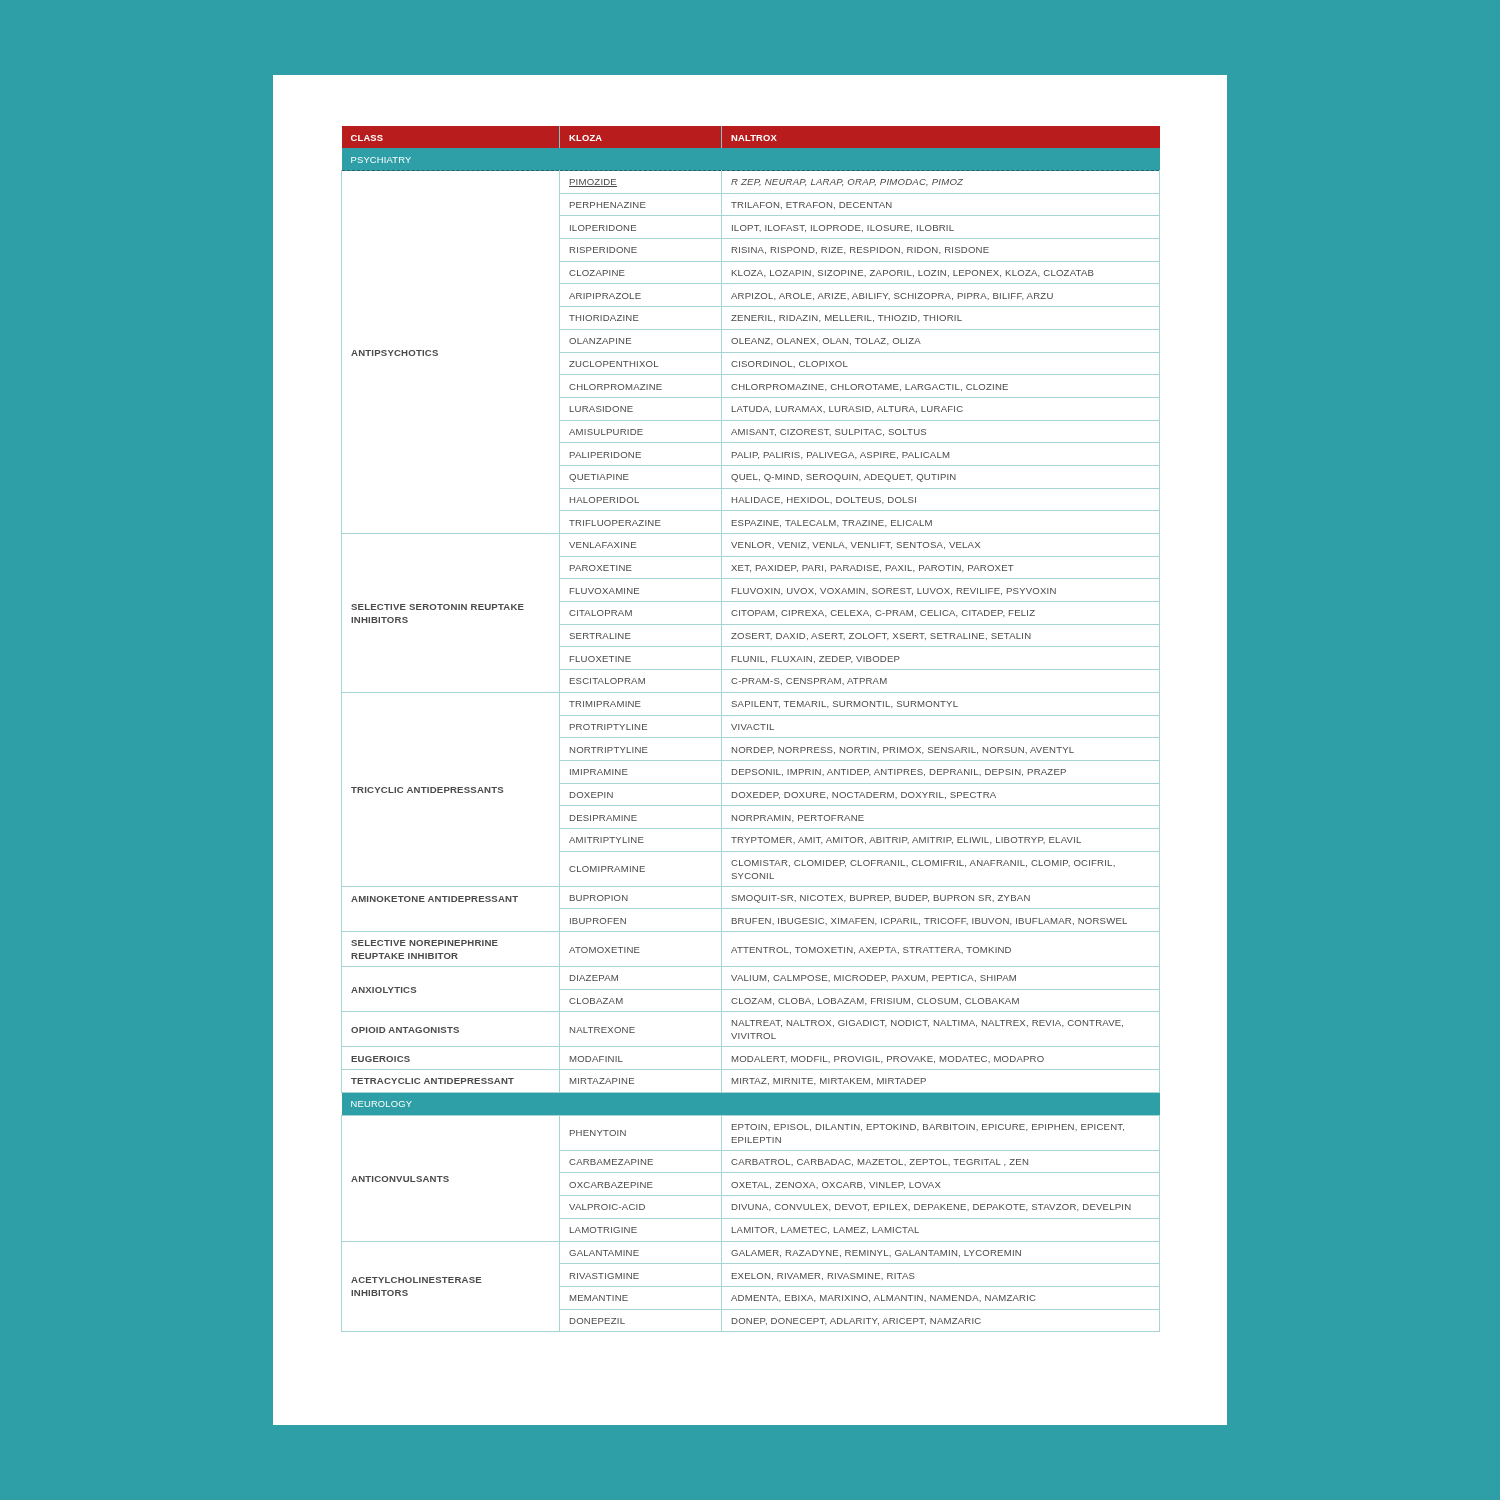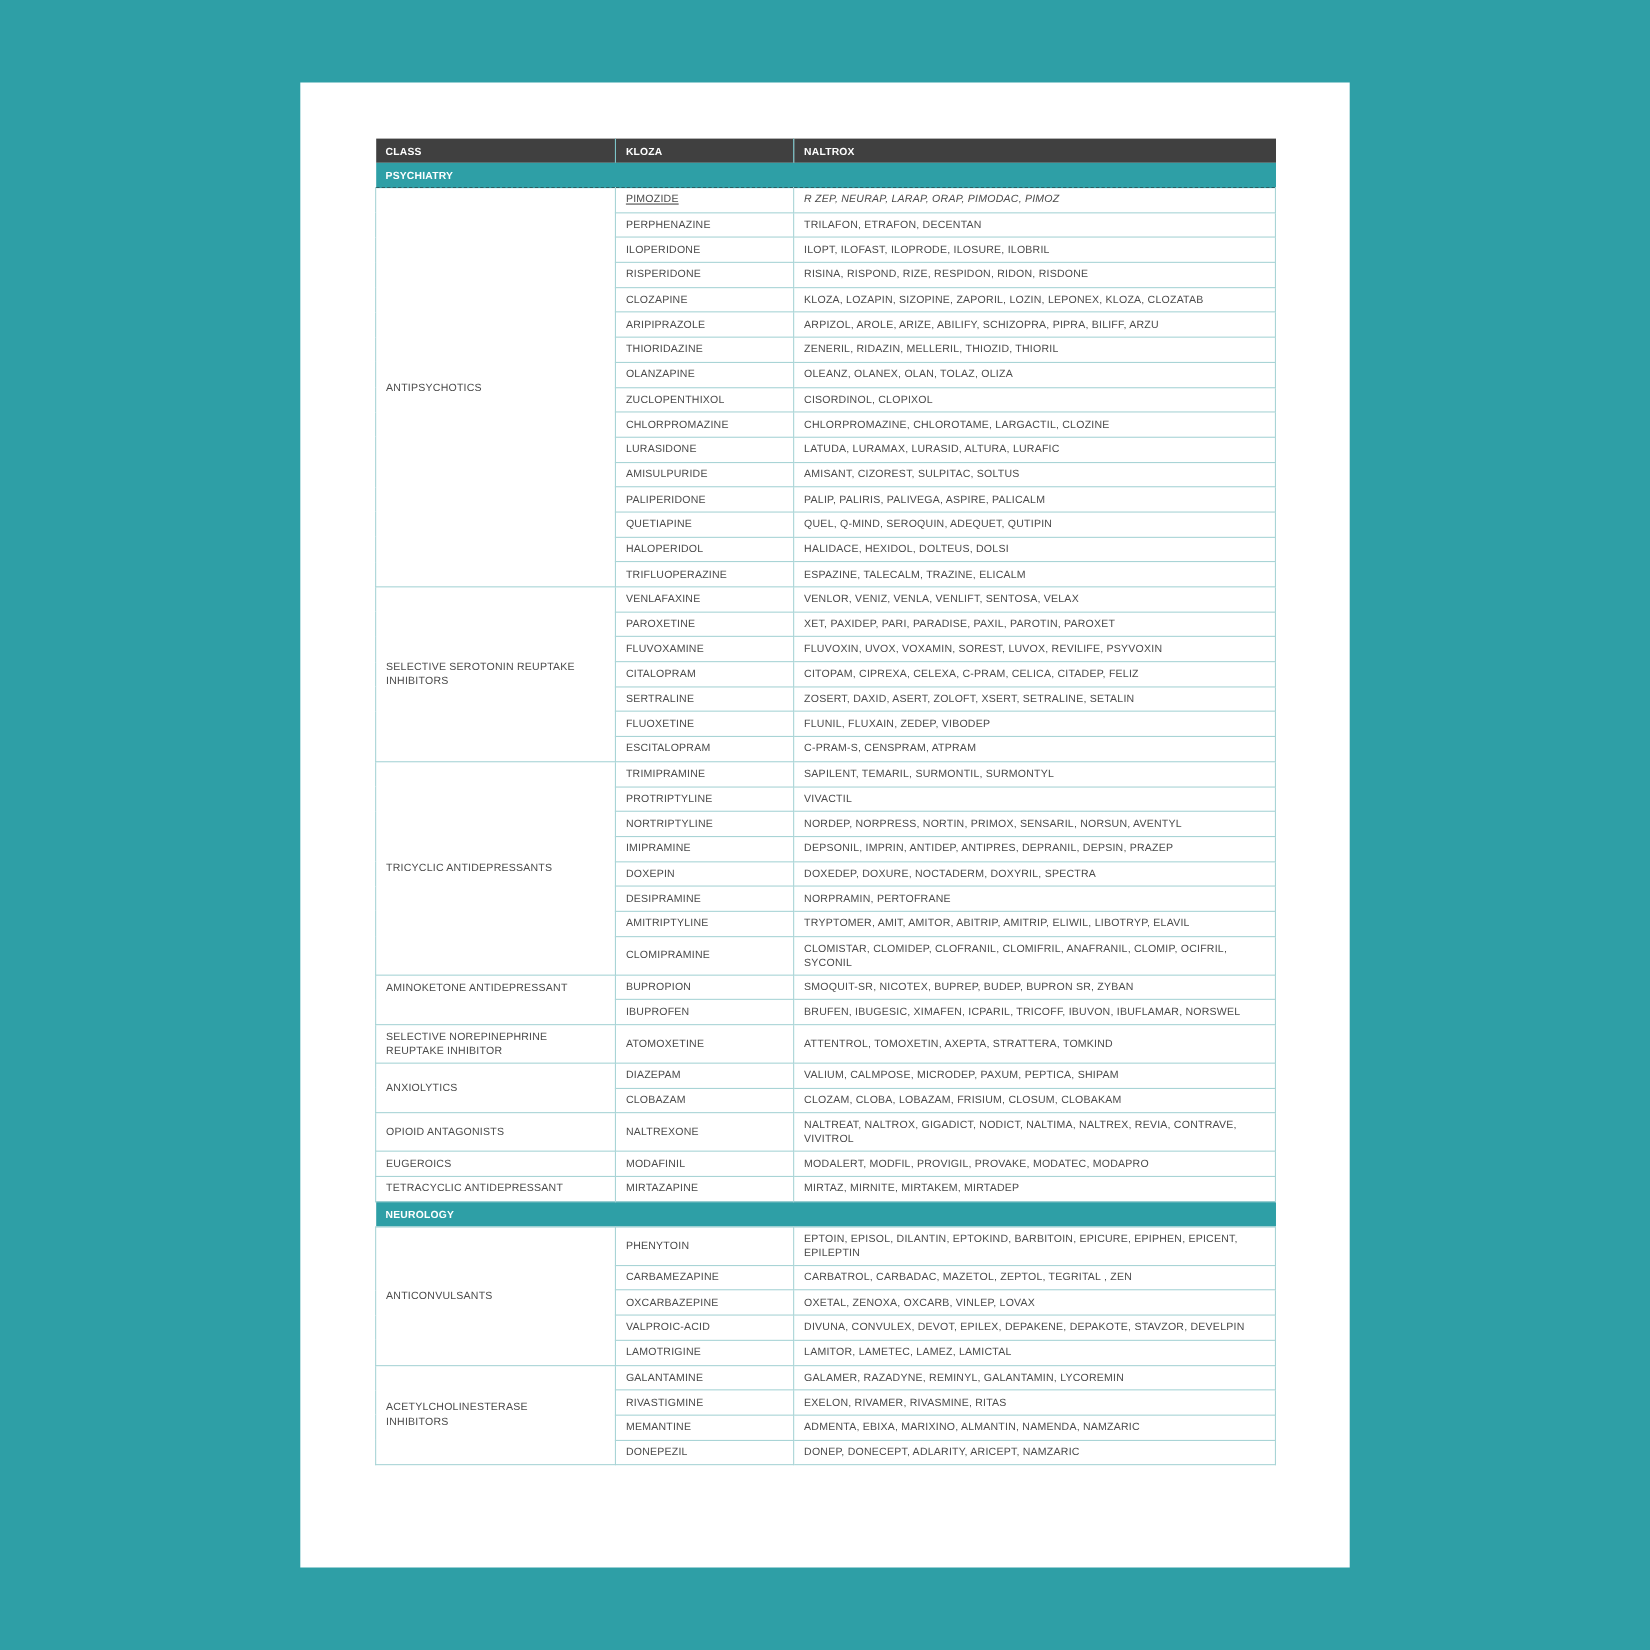--- a/index.html
+++ b/index.html
@@ -22,51 +22,51 @@
     border-collapse: collapse;
     table-layout: fixed;
     font-size: 9.6px;
     color: #4a4a4a;
     letter-spacing: 0.2px;
   }
   .drug-table col.c1 { width: 218px; }
   .drug-table col.c2 { width: 162px; }
   .drug-table col.c3 { width: 438px; }
   .drug-table th {
-    background: #404040;
+    background: #b91c1c;
     color: #ffffff;
     font-weight: bold;
     text-align: left;
     height: 22px;
     padding: 0 9px;
     font-size: 9.4px;
     border-right: 1px solid #7cc4c8;
   }
   .drug-table th:last-child { border-right: none; }
   .drug-table tr.section td {
     background: #2e9fa6;
     color: #ffffff;
-    font-weight: bold;
+    font-weight: normal;
     height: 22px;
     padding: 0 9px;
     font-size: 9.4px;
     border: none;
   }
   .drug-table tr.section.first td {
     border-bottom: 1px dashed #2b5f63;
   }
   .drug-table td {
     border: 1px solid #a9d4d6;
     padding: 0 9px;
     height: 21.7px;
     vertical-align: middle;
     line-height: 13px;
     text-transform: uppercase;
   }
-  .drug-table td.cls { padding-right: 20px; }
+  .drug-table td.cls { padding-right: 20px; font-weight: bold; }
   .drug-table td.tall { height: 34px; }
 </style>
 </head>
 <body>
 
 <div class="page">
   <table class="drug-table">
     <colgroup>
         <col class="c1">
         <col class="c2">

